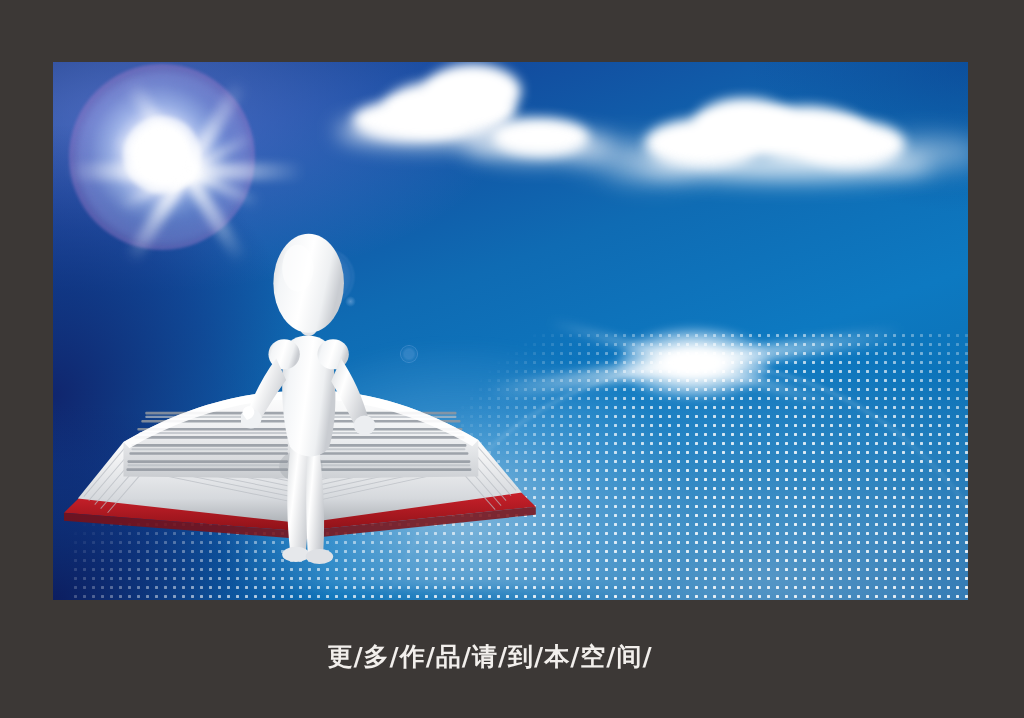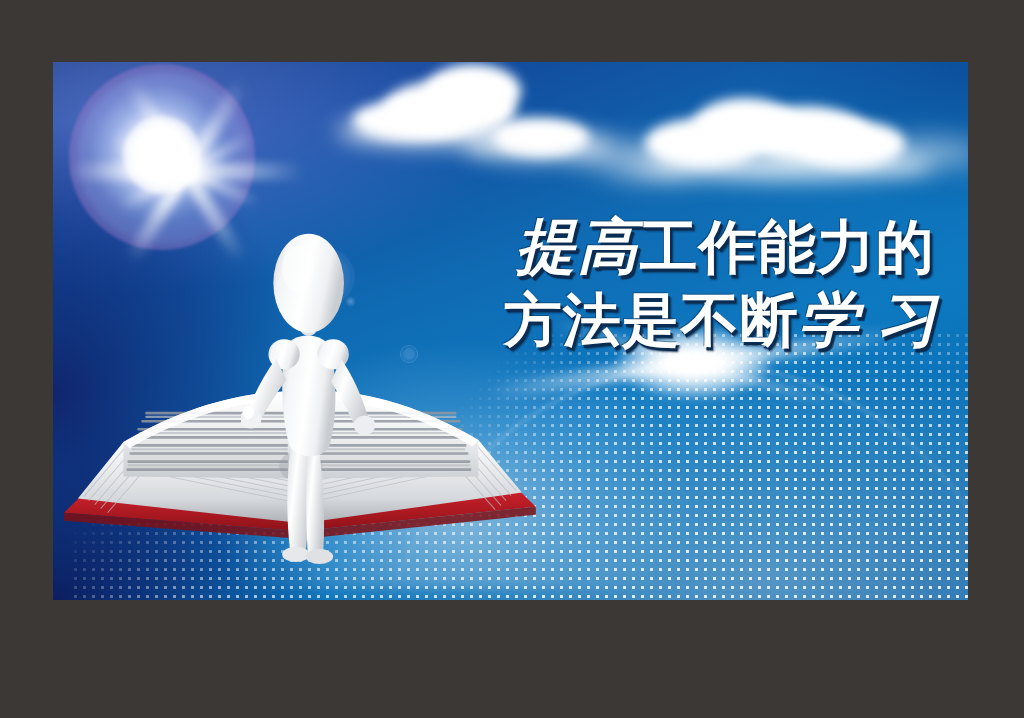--- a/index.html
+++ b/index.html
@@ -384,25 +384,20 @@
         <path d="M102 126 C114 142, 124 162, 130 182 C133 190, 122 197, 117 190 C108 172, 98 157, 92 147 Z" fill="url(#gSkin2)"></path>
         <ellipse cx="126" cy="188" rx="11" ry="9" fill="#eceef1"></ellipse>
 
         <path d="M60 96 C60 108, 78 108, 78 96 L78 86 L60 86 Z" fill="#e2e4e8"></path>
 
         <ellipse cx="69" cy="56" rx="36" ry="46" fill="url(#gSkin)"></ellipse>
         <ellipse cx="58" cy="42" rx="16" ry="22" fill="#ffffff" opacity=".55"></ellipse>
       </svg>
     </div>
 
-    <div id="headline">
-      <span class="hl-line" id="headline-line-1">
-        <span class="hl-brush">提高</span><span class="hl-bold">工作能力的</span>
-      </span>
-      <span class="hl-line" id="headline-line-2">
-        <span class="hl-bold">方法是不断</span><span class="hl-brush">学</span><span class="spacer-gap"></span><span class="hl-brush">习</span>
-      </span>
-    </div>
 
   </div>
 
+  <div id="bottom-caption">
+    <span class="cap-text">更/多/作/品/请/到/本/空/间/</span>
+  </div>
 
 </div>
 
 </body></html>

